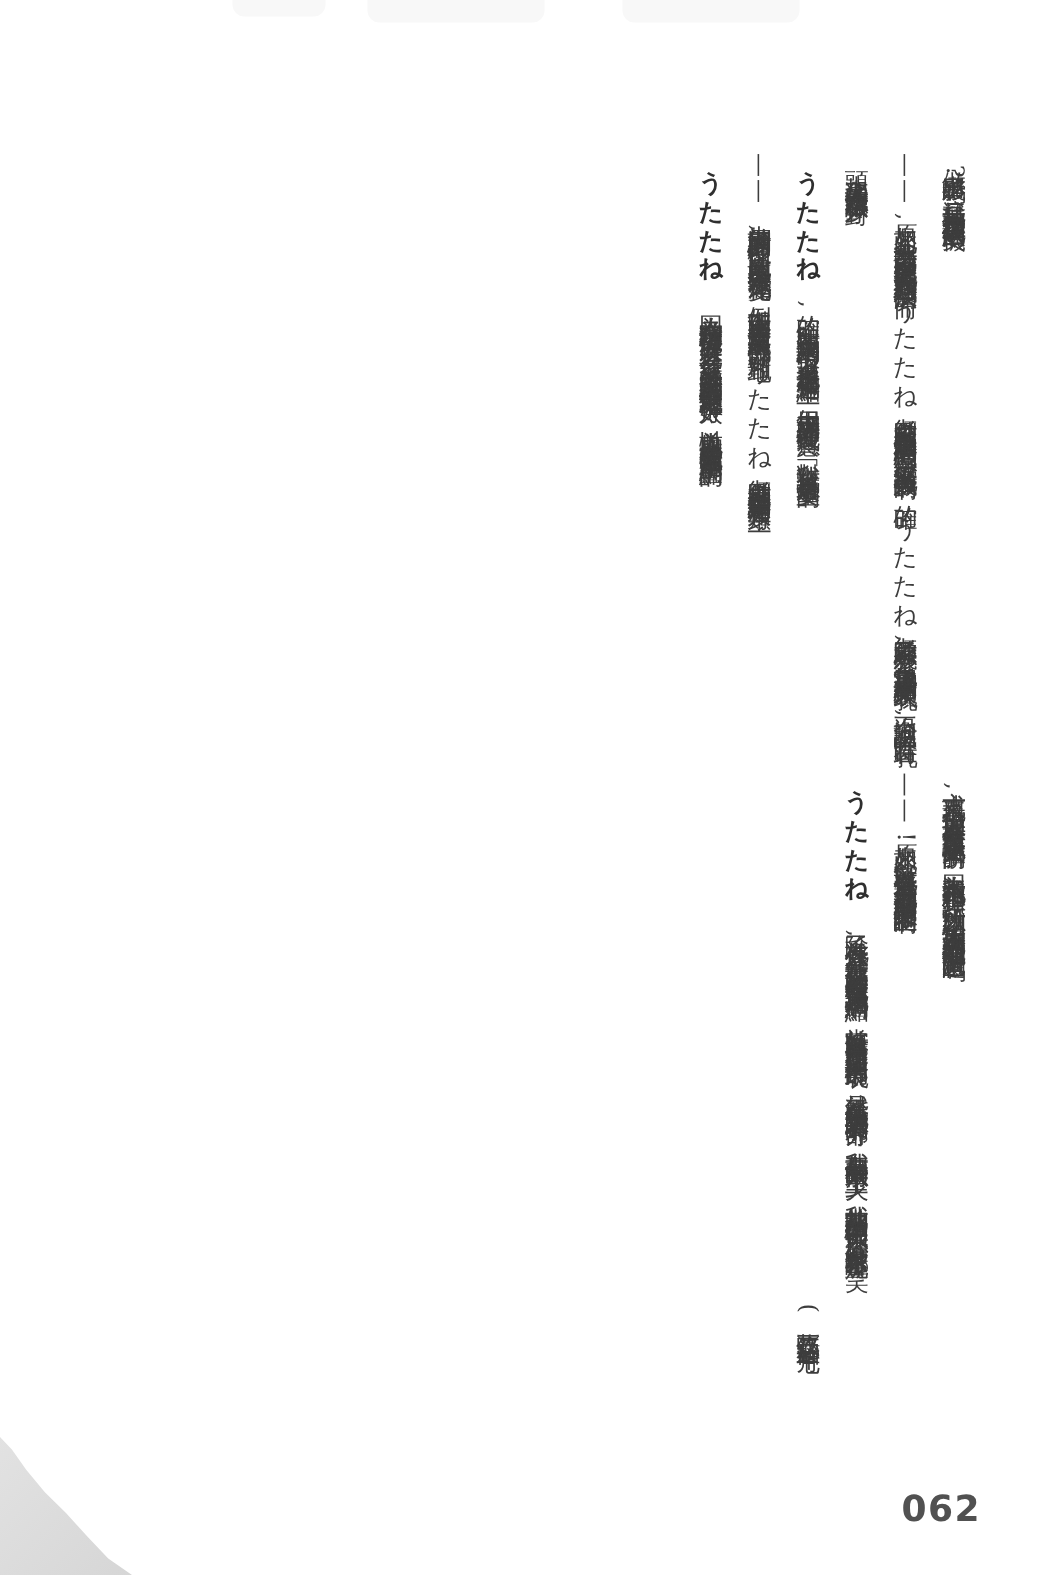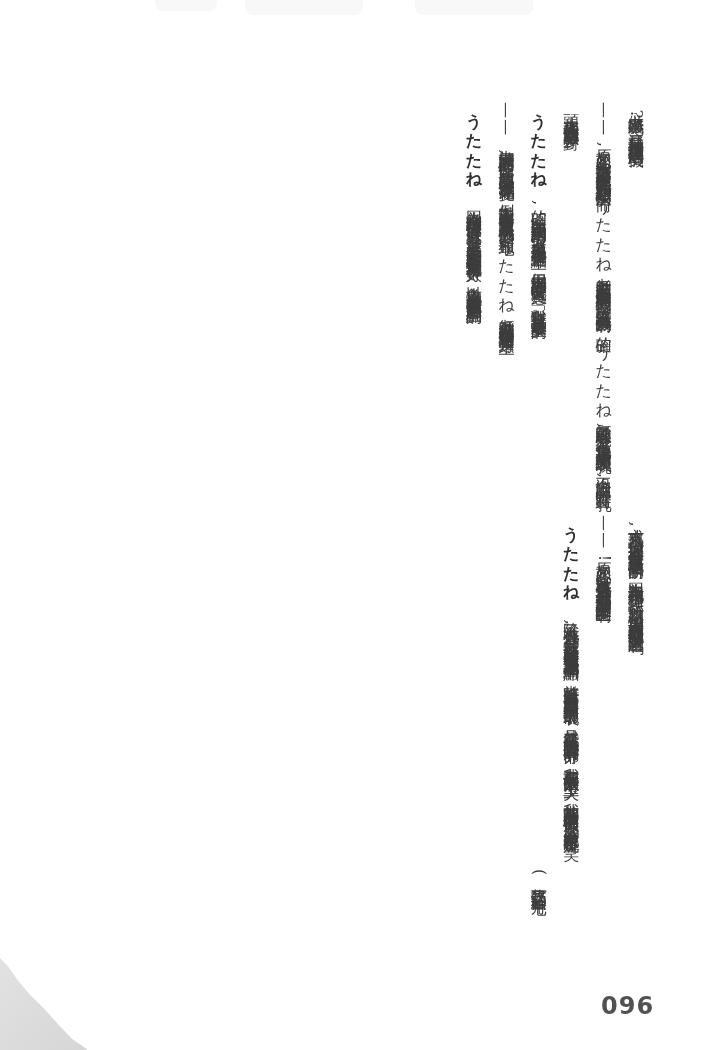--- a/index.html
+++ b/index.html
@@ -89,17 +89,17 @@
       <p><b class="speaker">うたたね</b><span>　因為當時刮網技巧還沒什麼人研究,像是荻原一至老師的交叉網點的模糊效果就處理得不太好。以前人物肌膚交接的暗色部常常用疊網點的</span></p>
     </div>
 
   <div class="register register-bottom">
       <p><span>方式來表現,但如果處理不好反而會讓畫面看起來髒髒的。因為我不想犯下那種錯誤,所以才想到,如果用漸層網點不就能簡單解決這問題了嗎?</span></p>
       <p><span>——原來如此!所以乳首殘像是為了更好地發揮漸層網點的質感才誕生的啊。</span></p>
       <p><b class="speaker">うたたね</b><span>　除了乳首殘像外,我在畫臀部正面的時候也會有意識地運用漸層網點。當時好像還沒有什麼專門從正面描繪臀部的表現。就是能從三角地帶隱約看見的那部分。我在畫那個的時候下了不少工夫。我常常納悶那個部位明明很性感,為什麼大家都不畫呢(笑)。</span></p>
       <p class="align-end"><span>(收錄於二〇一四年七月)</span></p>
     </div>
 
-  <div class="page-number">096</div>
+  <div class="page-number">062</div>
 
   <div class="corner-shadow"></div>
 
 </div>
 
 </body></html>

